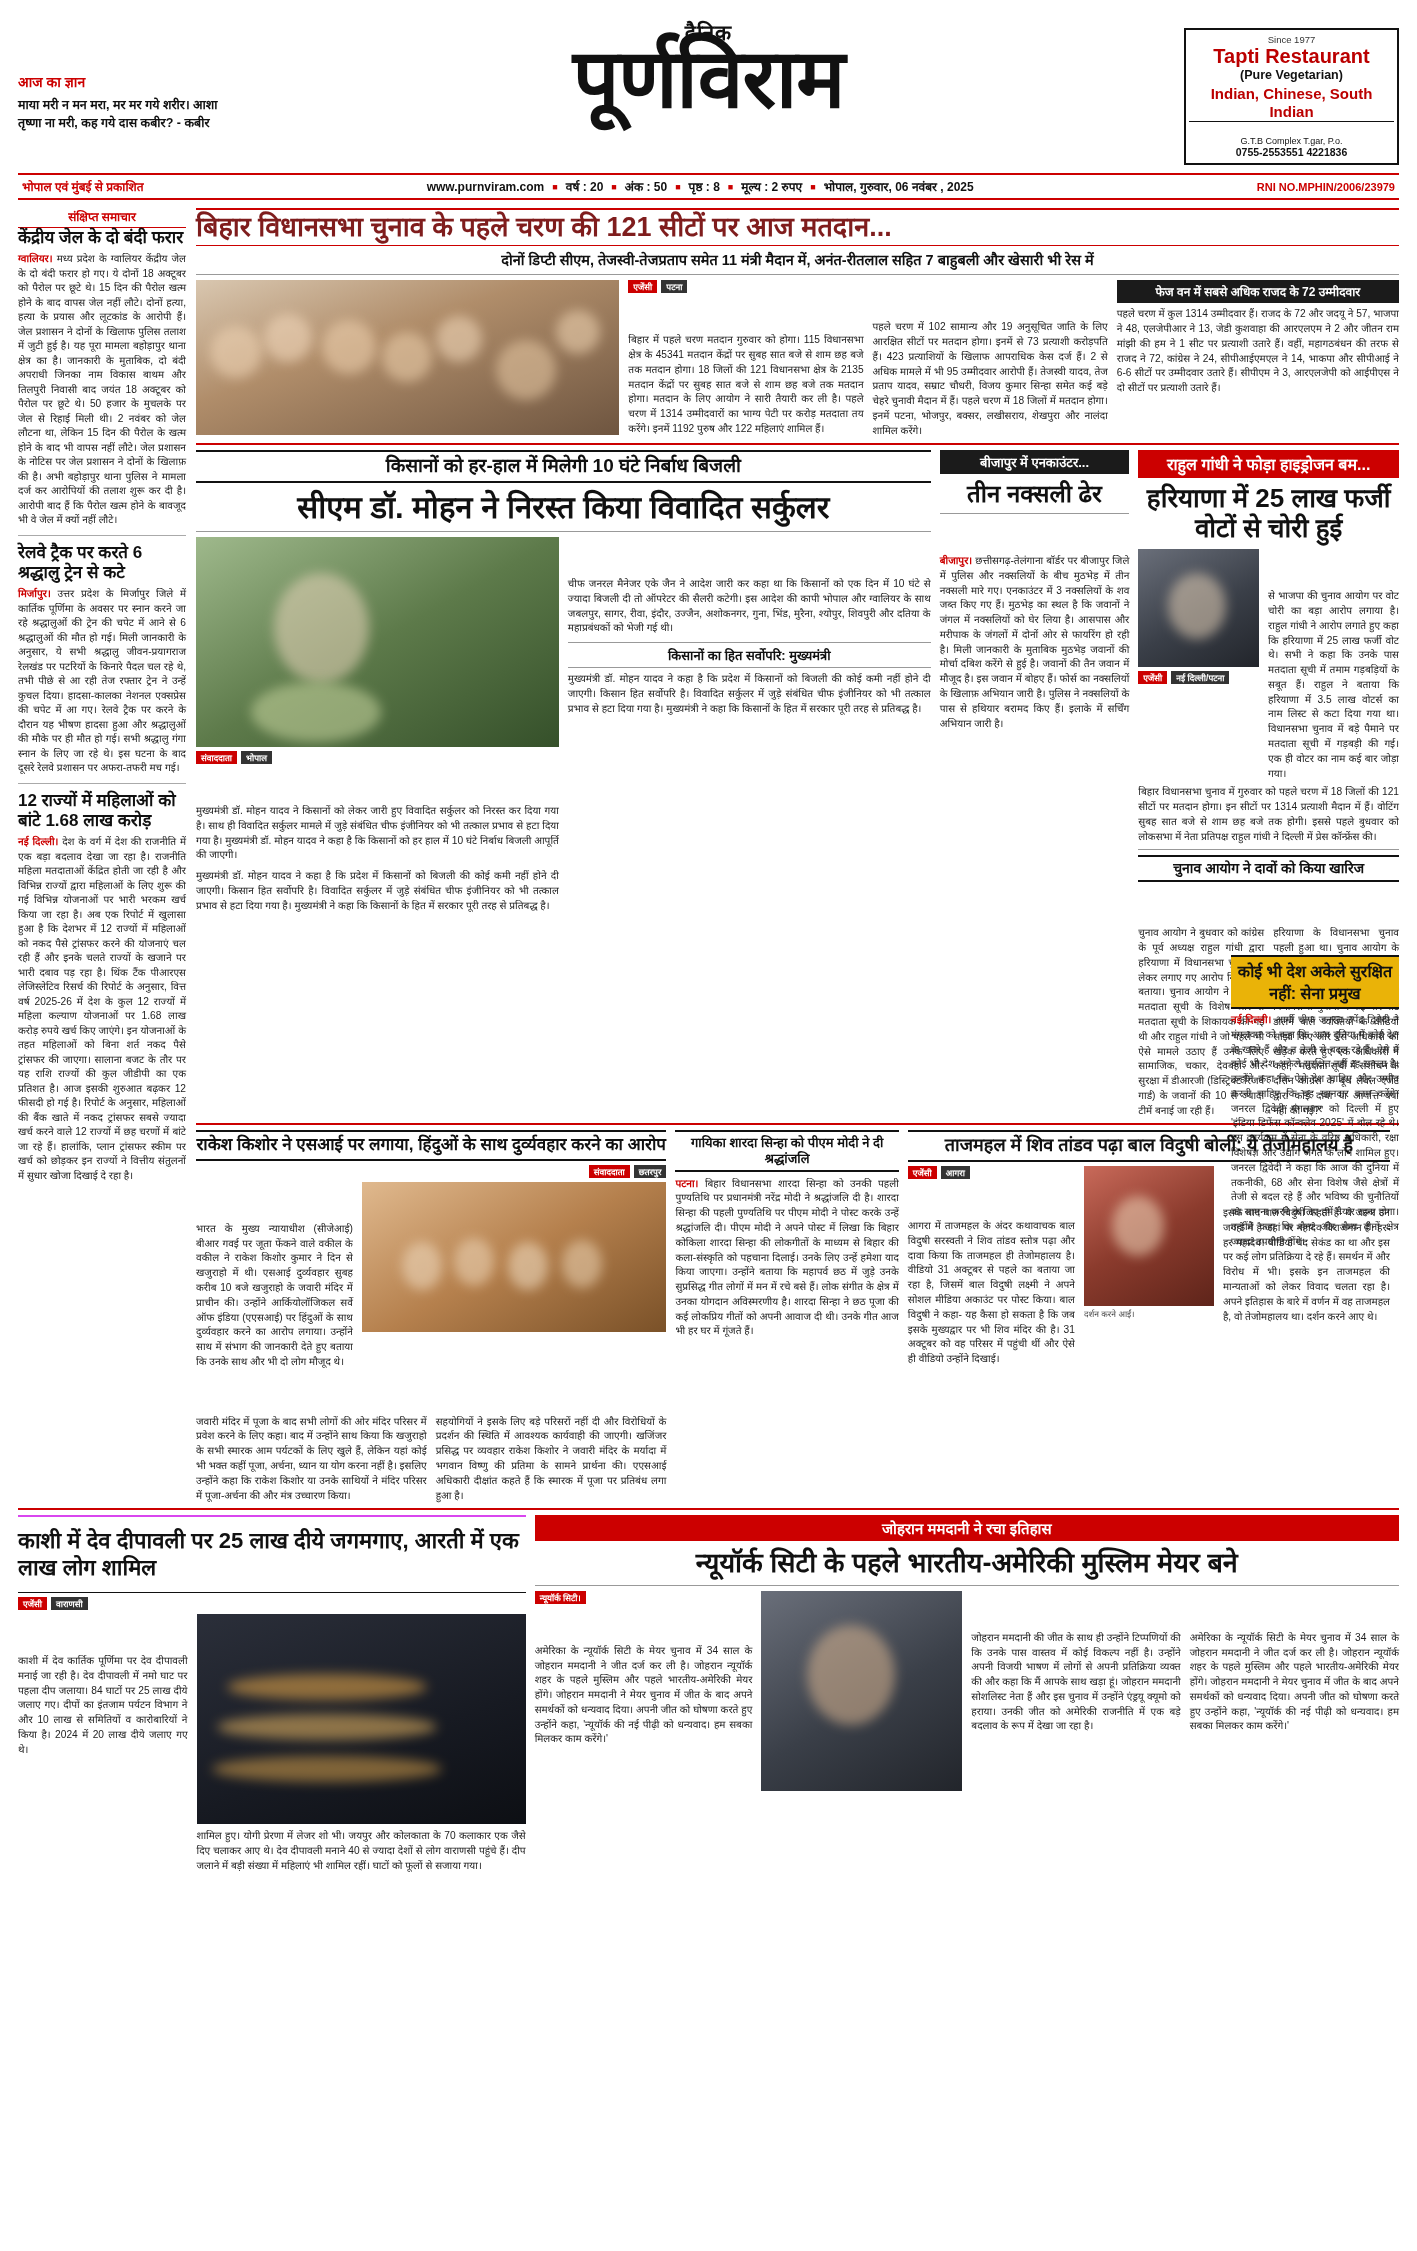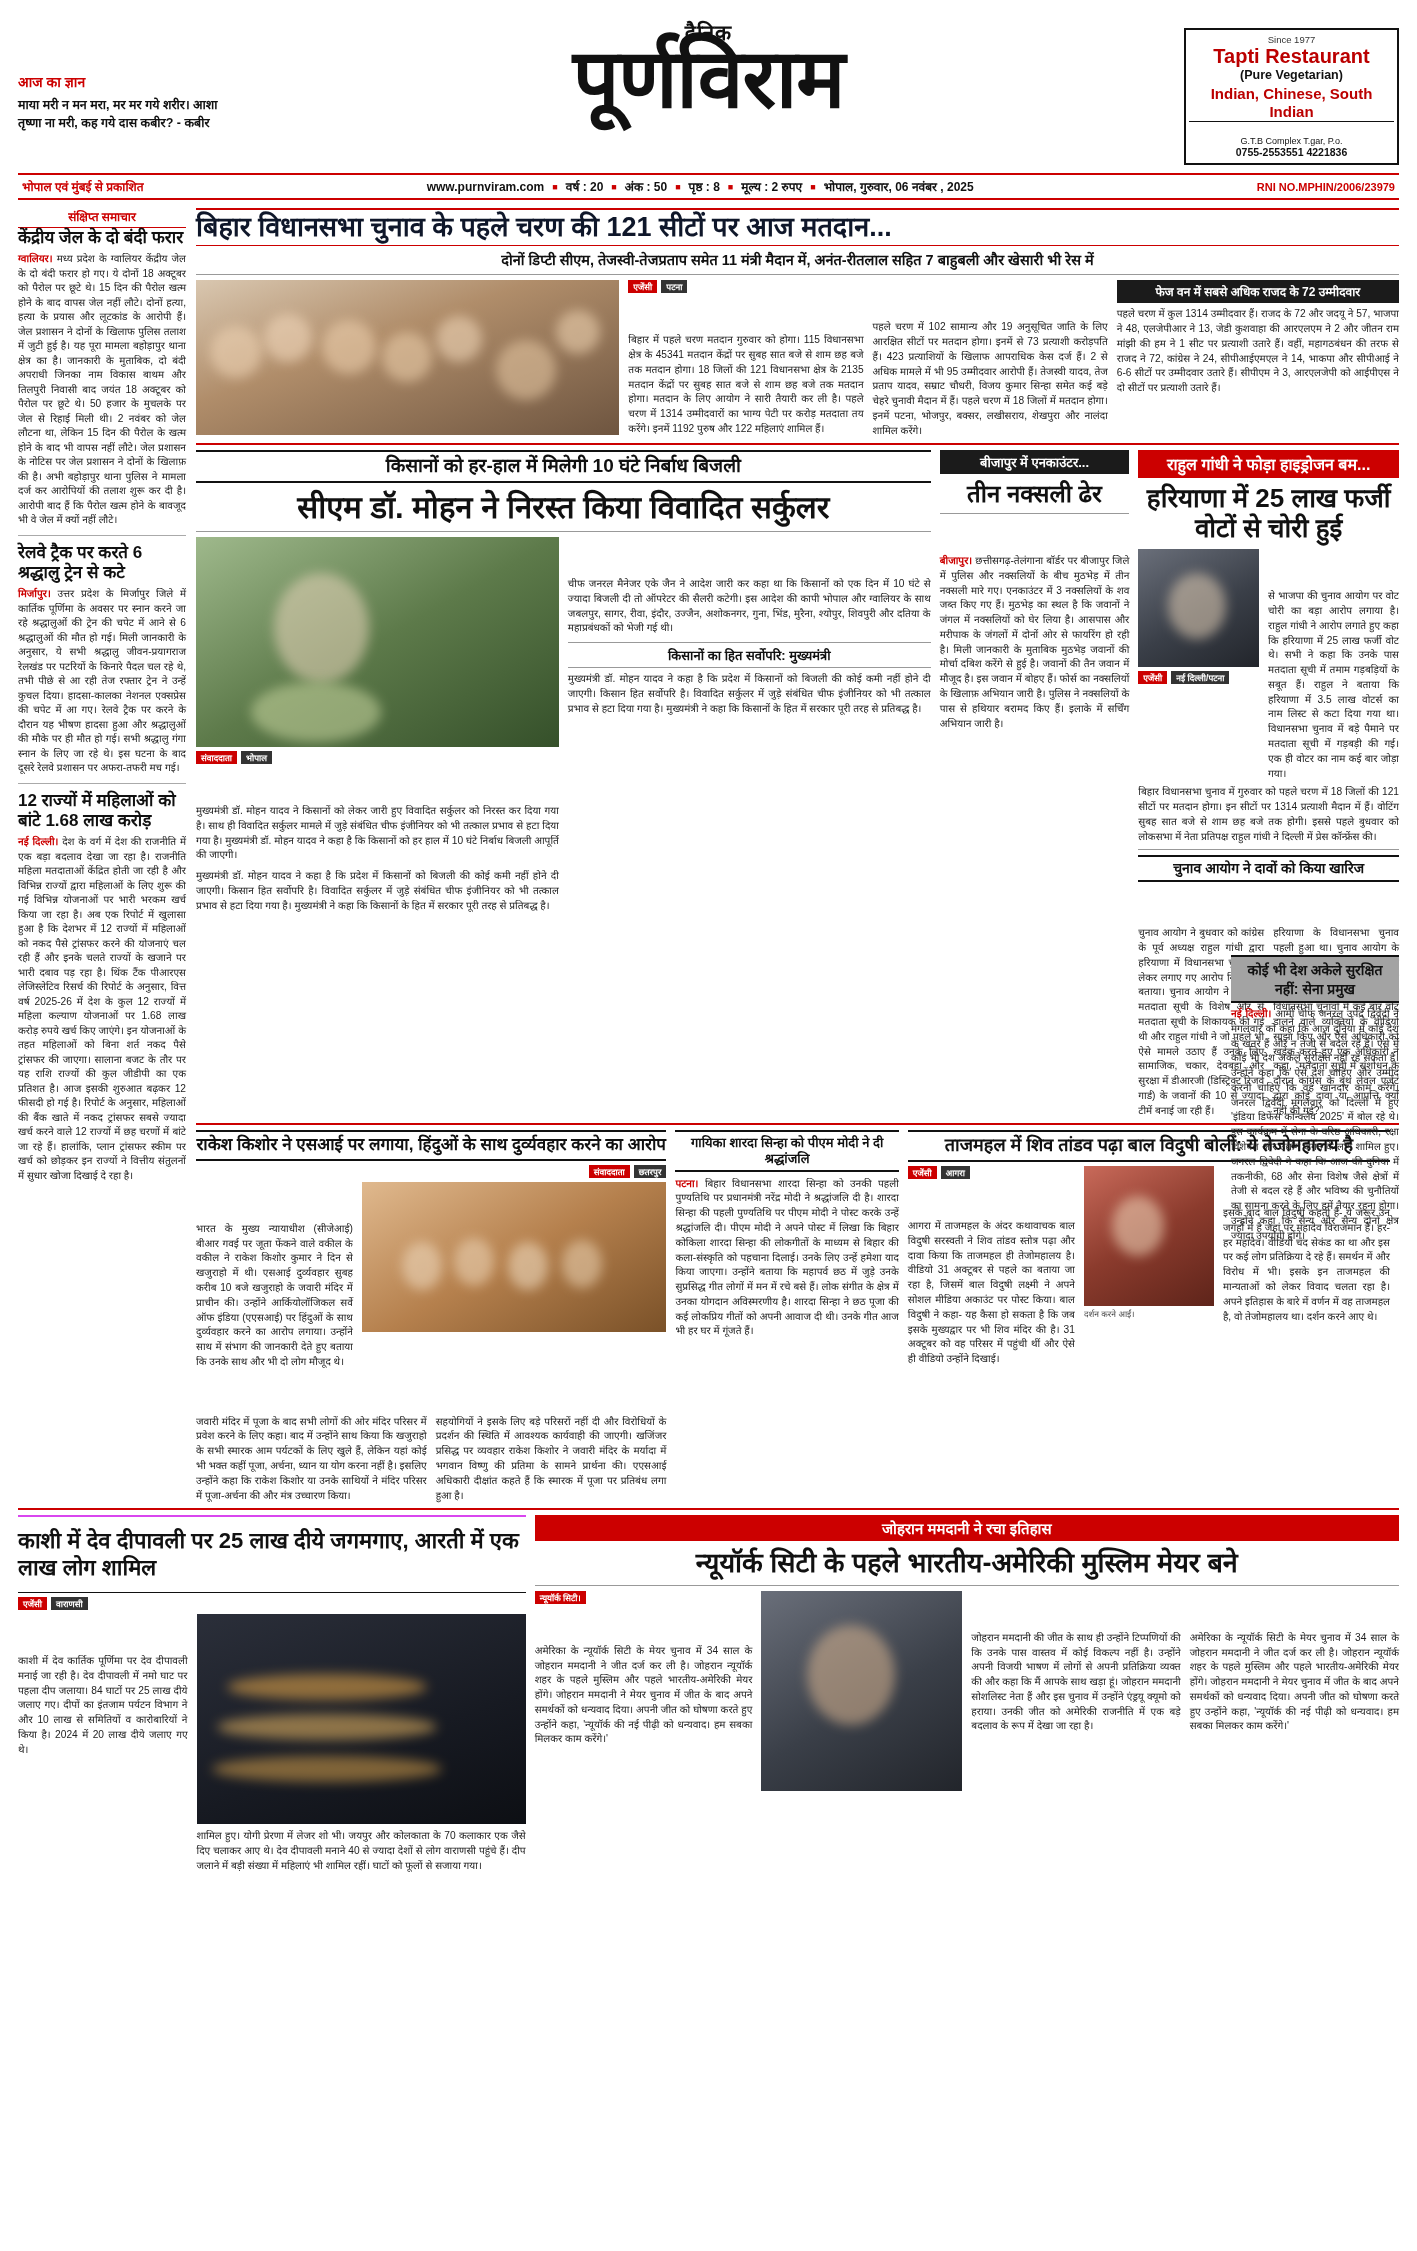--- a/index.html
+++ b/index.html
@@ -282,21 +282,21 @@
           <span class="dl">नई दिल्ली।</span>
           <span>देश के वर्ग में देश की राजनीति में एक बड़ा बदलाव देखा जा रहा है। राजनीति महिला मतदाताओं केंद्रित होती जा रही है और विभिन्न राज्यों द्वारा महिलाओं के लिए शुरू की गई विभिन्न योजनाओं पर भारी भरकम खर्च किया जा रहा है। अब एक रिपोर्ट में खुलासा हुआ है कि देशभर में 12 राज्यों में महिलाओं को नकद पैसे ट्रांसफर करने की योजनाएं चल रही हैं और इनके चलते राज्यों के खजाने पर भारी दबाव पड़ रहा है। थिंक टैंक पीआरएस लेजिस्लेटिव रिसर्च की रिपोर्ट के अनुसार, वित्त वर्ष 2025-26 में देश के कुल 12 राज्यों में महिला कल्याण योजनाओं पर 1.68 लाख करोड़ रुपये खर्च किए जाएंगे। इन योजनाओं के तहत महिलाओं को बिना शर्त नकद पैसे ट्रांसफर की जाएगा। सालाना बजट के तौर पर यह राशि राज्यों की कुल जीडीपी का एक प्रतिशत है। आज इसकी शुरुआत बढ़कर 12 फीसदी हो गई है। रिपोर्ट के अनुसार, महिलाओं की बैंक खाते में नकद ट्रांसफर सबसे ज्यादा खर्च करने वाले 12 राज्यों में छह चरणों में बांटे जा रहे हैं। हालांकि, प्लान ट्रांसफर स्कीम पर खर्च को छोड़कर इन राज्यों ने वित्तीय संतुलनों में सुधार खोजा दिखाई दे रहा है।</span>
         </div>
       </div>
     </div>
 
     <div class="col-main">
 
       <div>
         <div style="border-top:2px solid #c00;border-bottom:1px solid #c00;padding:2px 0;">
-          <div style="font-size:27px;font-weight:bold;line-height:1.15;color:#0f172a;">बिहार विधानसभा चुनाव के पहले चरण की 121 सीटों पर आज मतदान...</div>
+          <div style="font-size:27px;font-weight:bold;line-height:1.15;color:#7f1d1d;">बिहार विधानसभा चुनाव के पहले चरण की 121 सीटों पर आज मतदान...</div>
         </div>
         <div class="hl-sub">दोनों डिप्टी सीएम, तेजस्वी-तेजप्रताप समेत 11 मंत्री मैदान में, अनंत-रीतलाल सहित 7 बाहुबली और खेसारी भी रेस में</div>
         <div class="rule-thin"></div>
 
         <div class="three" style="margin-top:2px;">
           <div style="width:36%;">
             <div class="photo people" style="height:155px;">
               <div class="figblur" style="width:52px;height:52px;background:#f2d7b8;left:14px;top:46px;"></div>
               <div class="figblur" style="width:48px;height:48px;background:#f6dcc0;left:68px;top:34px;"></div>
               <div class="figblur" style="width:54px;height:54px;background:#f1d4b2;left:126px;top:40px;"></div>
@@ -456,21 +456,21 @@
           </div>
         </div>
 
         <div style="width:0%;"></div>
       </div>
 
     </div>
   </div>
 
   <div style="position:absolute; right:18px; top:955px; width:168px;">
-    <div class="sec-bar-black" style="font-size:14px;background:#a3a3a3;color:#111;border-top:2px solid #111;border-bottom:2px solid #111;">कोई भी देश अकेले सुरक्षित नहीं: सेना प्रमुख</div>
+    <div class="sec-bar-black" style="font-size:16px;background:#eab308;color:#111;border-top:2px solid #111;border-bottom:2px solid #111;">कोई भी देश अकेले सुरक्षित नहीं: सेना प्रमुख</div>
     <div class="colbody" style="margin-top:4px;">
       <span class="dl" style="color:#c00;font-weight:bold;">नई दिल्ली।</span>
       <span>आर्मी चीफ जनरल उपेंद्र द्विवेदी ने मंगलवार को कहा कि आज दुनिया में कोई देश के खतरे हैं और न तेजी से बदल रहे हैं। ऐसे में कोई भी देश अकेले सुरक्षित नहीं रह सकता है। उन्होंने कहा कि ऐसे देश चाहिए और उम्मीद करनी चाहिए कि वह खानदार काम करेंगे। जनरल द्विवेदी मंगलवार को दिल्ली में हुए 'इंडिया डिफेंस कॉन्क्लेव 2025' में बोल रहे थे। इस कार्यक्रम में सेना के वरिष्ठ अधिकारी, रक्षा विशेषज्ञ और उद्योग जगत के लोग शामिल हुए। जनरल द्विवेदी ने कहा कि आज की दुनिया में तकनीकी, 68 और सेना विशेष जैसे क्षेत्रों में तेजी से बदल रहे हैं और भविष्य की चुनौतियों का सामना करने के लिए हमें तैयार रहना होगा। उन्होंने कहा कि सैन्य और सैन्य दोनों क्षेत्र ज्यादा उपयोगी होंगे।</span>
     </div>
   </div>
 
   <div class="rule-red"></div>
 
   <div class="two">
     <div style="width:37%;">

